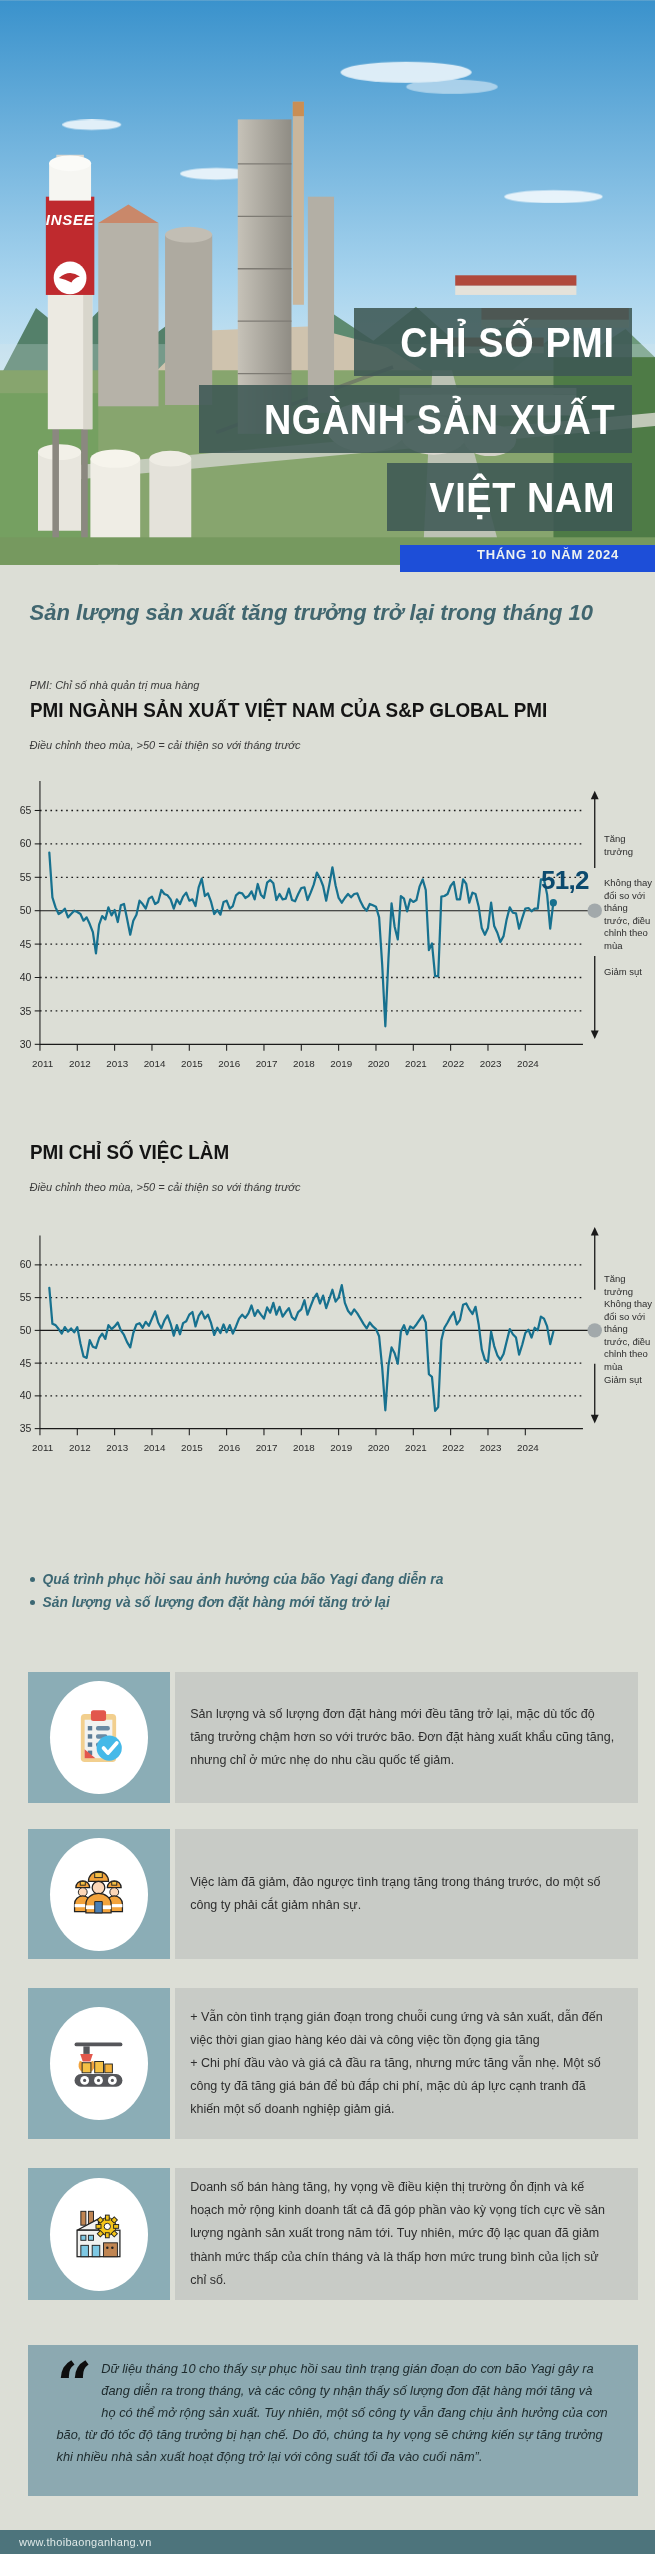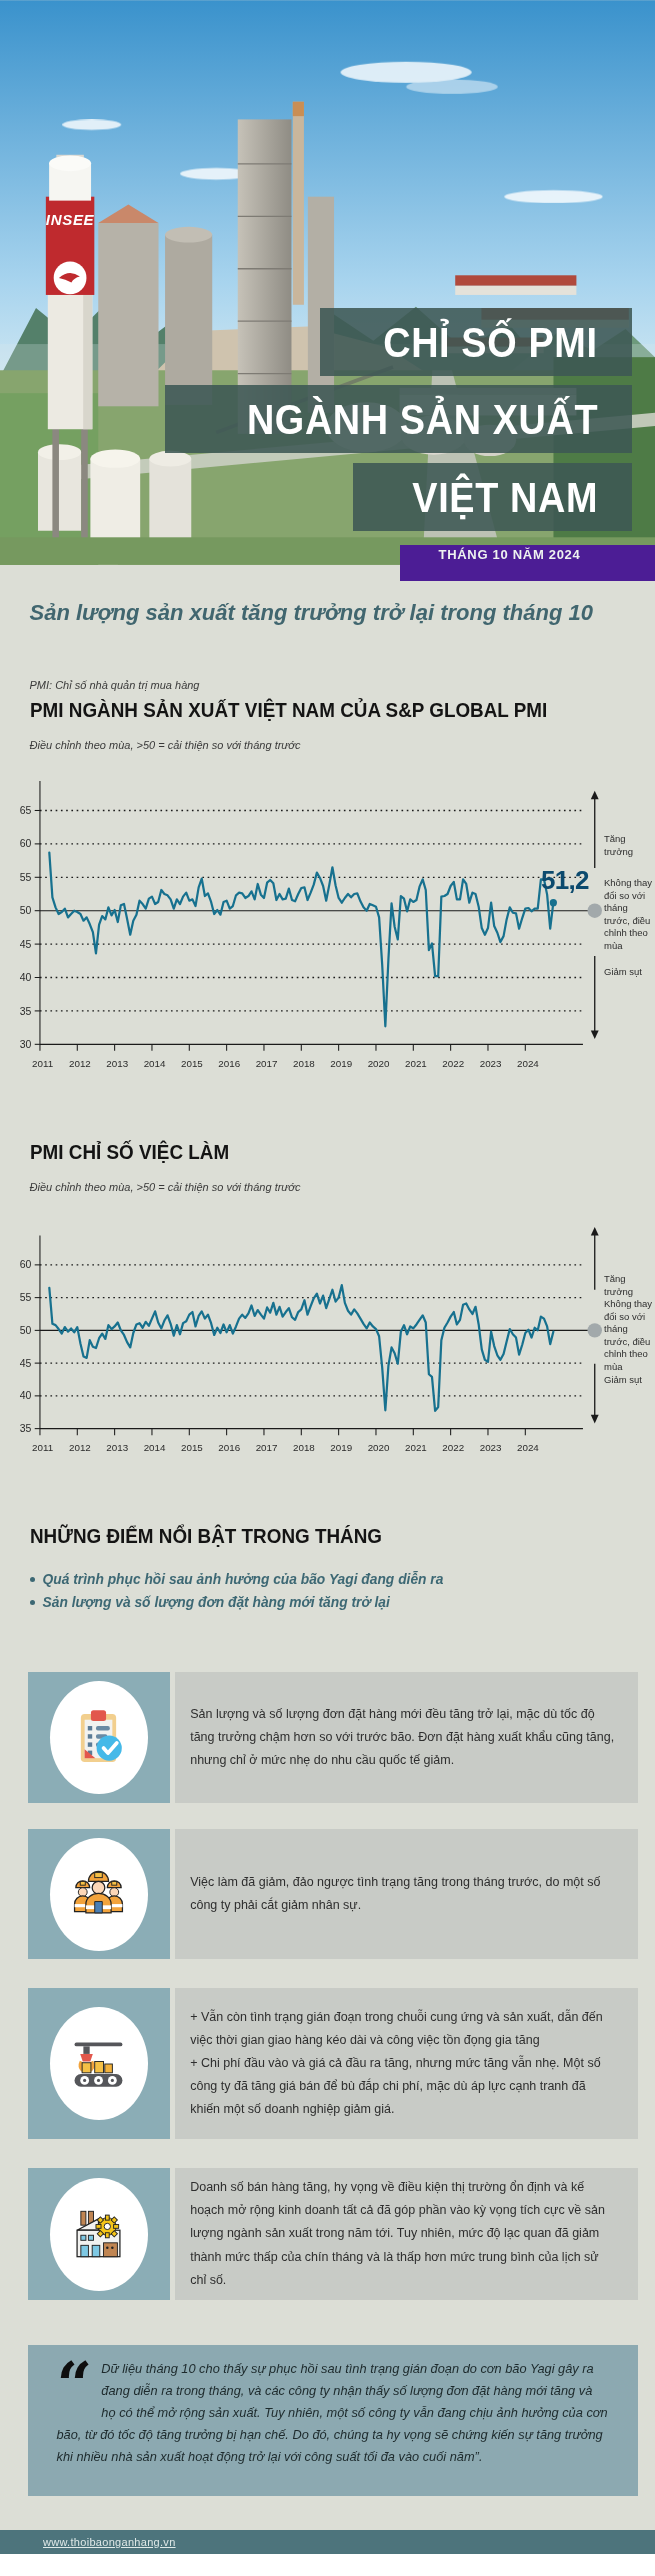--- a/index.html
+++ b/index.html
@@ -3,26 +3,26 @@
 <meta charset="utf-8">
 <style>
   html,body{margin:0;padding:0;}
   body{font-family:"Liberation Sans",sans-serif;}
   .page{position:relative;width:655px;height:2576px;background:#dcded6;overflow:hidden;}
 
   
   .hero{position:absolute;top:0;left:0;width:655px;height:565px;}
   .hero svg{display:block;}
   .t-block{position:absolute;right:23px;height:68px;background:rgba(62,88,84,.88);
-    color:#fff;font-weight:bold;font-size:43px;line-height:68px;padding:0 34px;white-space:nowrap;text-align:center;}
+    color:#fff;font-weight:bold;font-size:43px;line-height:68px;padding:0 17px;white-space:nowrap;text-align:center;}
   .cond-r{display:inline-block;transform:scaleX(.88);transform-origin:right center;letter-spacing:0.7px;}
   .cond-l{display:inline-block;transform:scaleX(.93);transform-origin:left center;}
   .t1{top:308px;} .t2{top:385px;} .t3{top:463px;}
-  .date-badge{position:absolute;left:400px;right:0;top:545px;height:36px;background:#4c1d95;
-    color:#eef2f0;font-size:13px;font-weight:bold;line-height:19.7px;text-align:center;padding-right:36px;letter-spacing:0.7px;}
+  .date-badge{position:absolute;left:400px;right:0;top:545px;height:27px;background:#1d4ed8;
+    color:#eef2f0;font-size:13px;font-weight:bold;line-height:19.7px;text-align:right;padding-right:36px;letter-spacing:0.7px;}
 
   
   .headline{position:absolute;left:29.5px;top:600px;font-size:22px;font-weight:bold;font-style:italic;color:#41666f;}
   .note{position:absolute;left:29.5px;font-size:11px;font-style:italic;color:#3a3a3a;}
   .h-big{position:absolute;left:29.5px;font-size:20.3px;font-weight:bold;color:#141414;white-space:nowrap;}
   .n1{top:679px;} .h1{top:699px;} .n2{top:739px;}
   .h2{top:1141px;} .n3{top:1181px;}
   .h3{top:1525px;}
 
   
@@ -50,21 +50,21 @@
   .cd2{top:1988px;height:151px;} .cd3{top:2168px;height:132px;}
 
   
   .quote{position:absolute;left:27.5px;top:2345px;width:610px;height:151px;background:#8ca9b1;}
   .quote-body{padding:13px 29px 0 29px;font-size:12.8px;font-style:italic;color:#1d2a2c;line-height:1.72;}
   .qmark{float:left;font-family:"DejaVu Serif",serif;font-style:normal;font-weight:bold;
     font-size:62px;line-height:46px;color:#0e0e0e;margin:3.9px 9.2px 0 0;}
 
   
   .footer-bar{position:absolute;left:0;top:2530px;width:655px;height:24px;background:#4d747c;}
-  .footer-url{position:absolute;left:43px;top:0;height:16px;line-height:24px;font-size:11px;color:#dfe9e8;letter-spacing:0.3px;text-decoration:underline;}
+  .footer-url{position:absolute;left:19px;top:0;height:16px;line-height:24px;font-size:11px;color:#dfe9e8;letter-spacing:0.3px;}
   .bottom-white{position:absolute;left:0;top:2554px;width:655px;height:21.6px;background:#ffffff;}
 </style>
 </head>
 <body>
 
 <div class="page">
 
   <div class="hero">
     <svg width="655" height="565" viewBox="0 0 1000 862">
       <defs>
@@ -288,21 +288,20 @@
         <line x1="908" y1="117" x2="908" y2="32" stroke="#1a1a1a" stroke-width="2"></line>
         <polygon points="902,34 914,34 908,21" fill="#1a1a1a"></polygon>
         <line x1="908" y1="230" x2="908" y2="310" stroke="#1a1a1a" stroke-width="2"></line>
         <polygon points="902,308 914,308 908,321" fill="#1a1a1a"></polygon>
       </svg>
     <div class="ann" style="top:60px">Tăng trưởng</div>
     <div class="ann" style="top:85px">Không thay đổi so với tháng trước, điều chỉnh theo mùa</div>
     <div class="ann" style="top:161px">Giảm sụt</div>
   </div>
 
-  <div class="h-big h3"><span class="cond-l">NHỮNG ĐIỂM NỔI BẬT TRONG THÁNG</span></div>
   <ul class="bullets">
     <li>Quá trình phục hồi sau ảnh hưởng của bão Yagi đang diễn ra</li>
     <li>Sản lượng và số lượng đơn đặt hàng mới tăng trở lại</li>
   </ul>
 
   <div class="card cd0">
     <div class="card-icon">
       <div class="icon-circle">
         <svg width="63" height="68" viewBox="0 0 100 100">
           <rect x="22" y="12" width="56" height="76" rx="6" fill="#f2cf8e"></rect>

